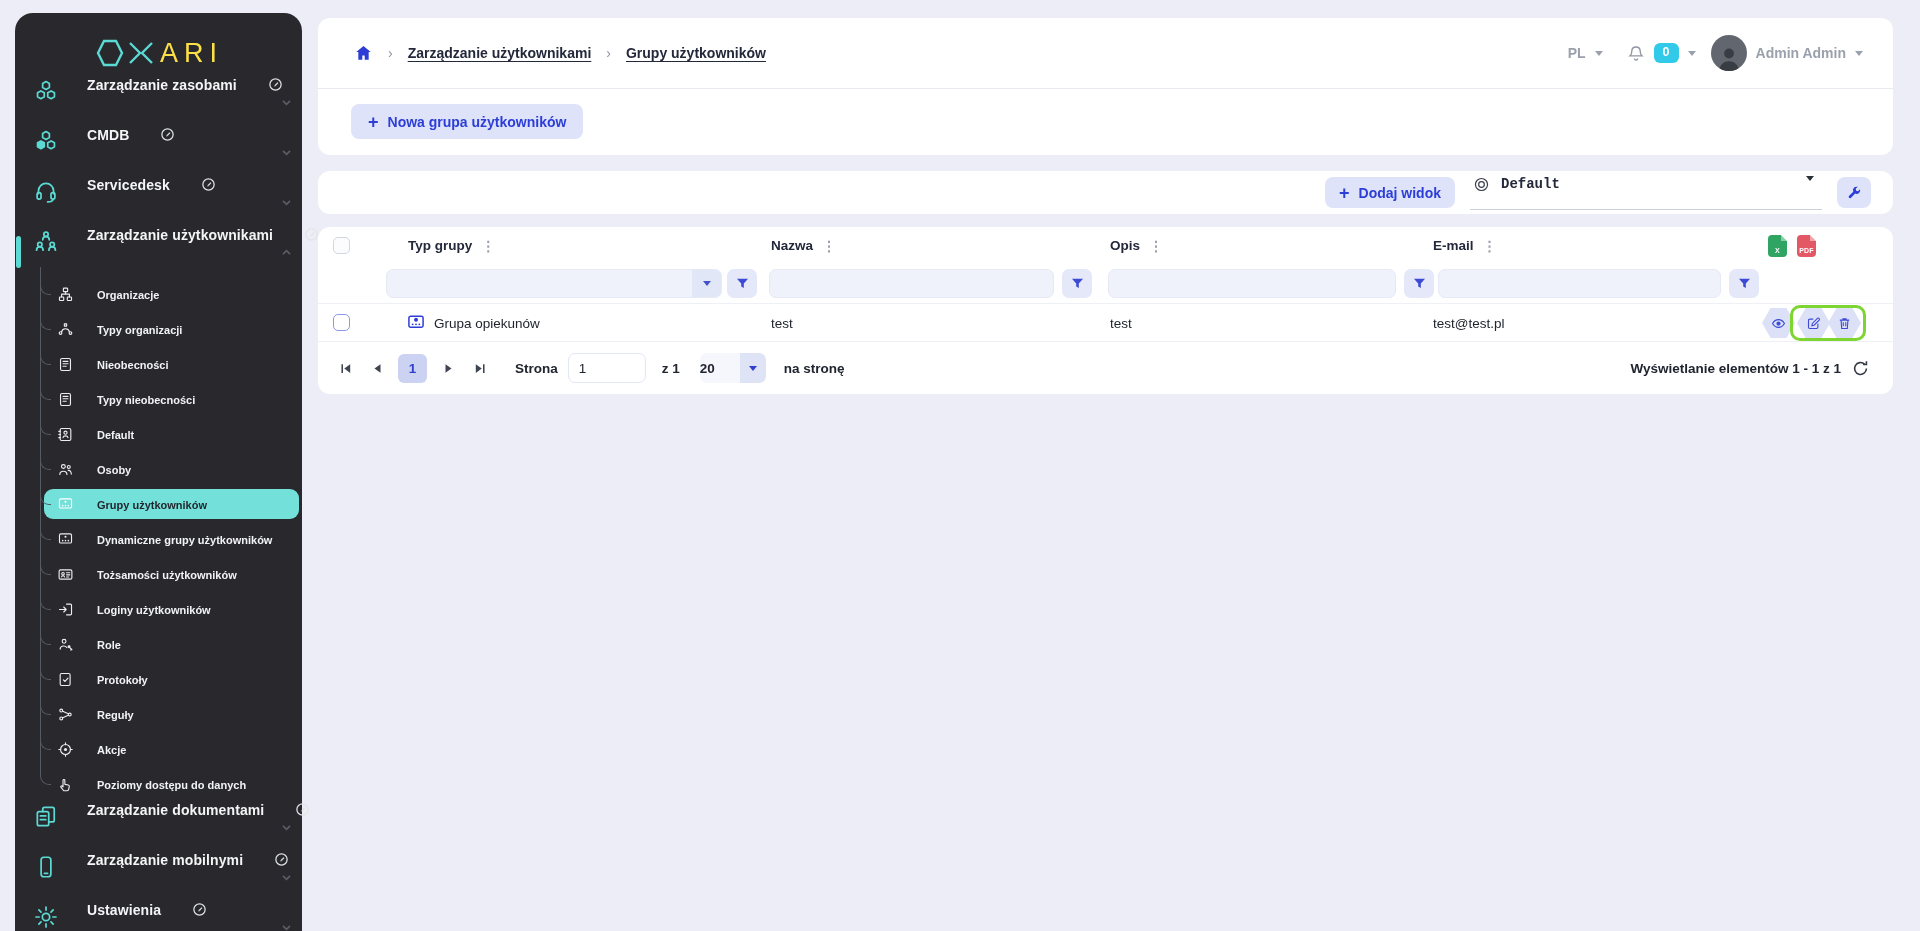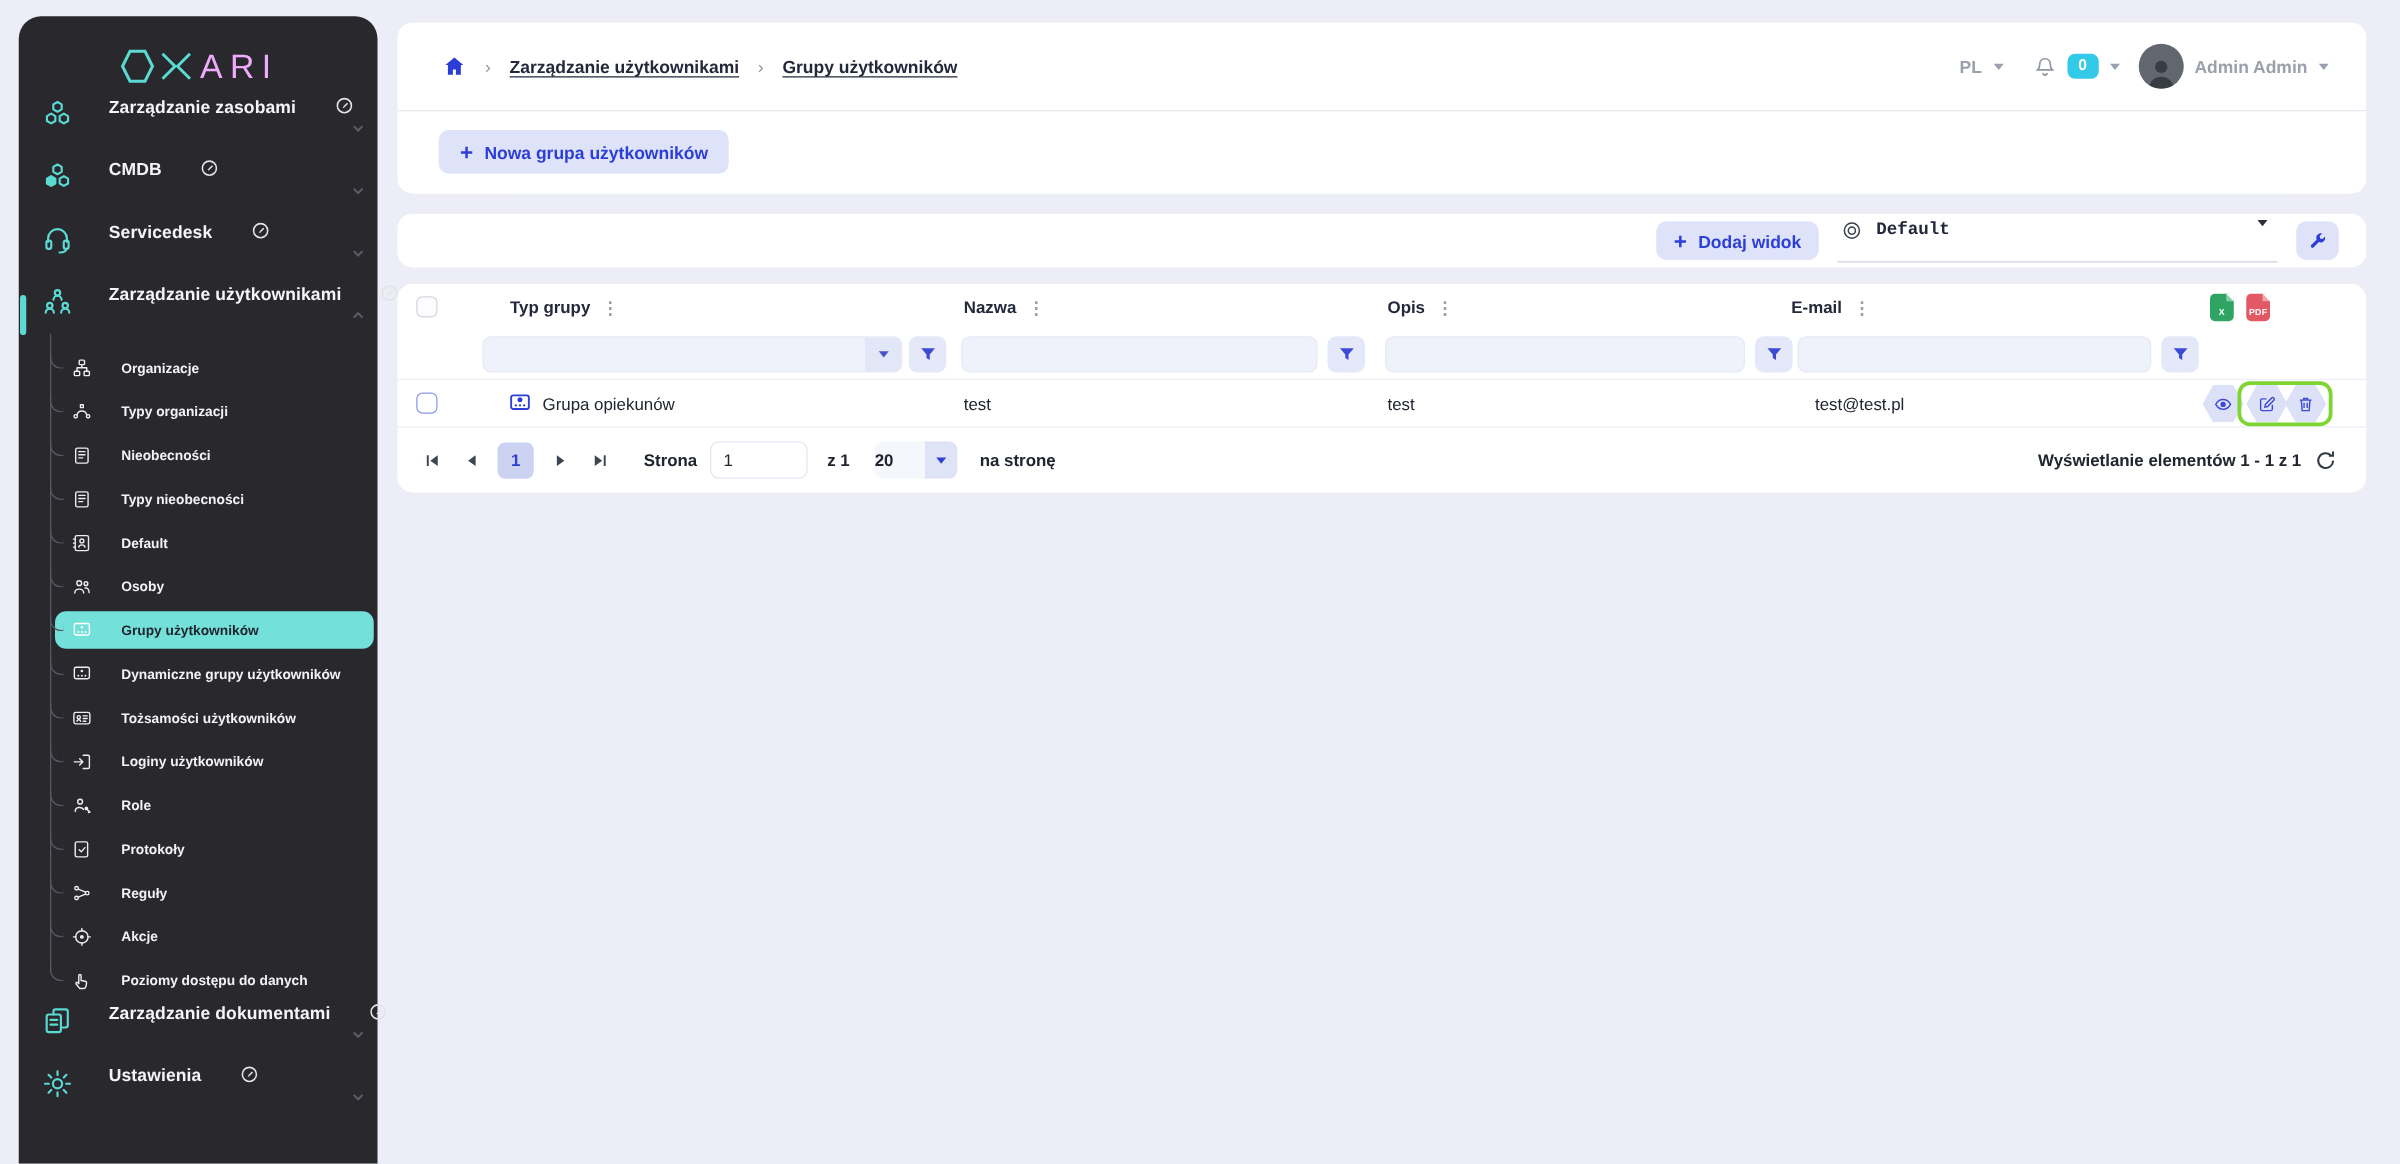--- a/index.html
+++ b/index.html
@@ -2,21 +2,21 @@
 <html><head>
 <meta charset="utf-8">
 <style>
   * { margin:0; padding:0; box-sizing:border-box; }
   html,body { width:1920px; height:931px; }
   body { position:relative; font-family:"Liberation Sans",sans-serif; background:#ECEDF6; overflow:hidden; color:#20252F; }
 
   
   .sidebar { position:absolute; left:15px; top:13px; width:287px; height:918px; background:#28282D; border-radius:18px 18px 0 0; z-index:5; }
   .logo-row { height:64px; display:flex; align-items:center; justify-content:center; padding-top:16px; }
-  .logo-suffix { color:#f0abfc; font-size:27px; font-weight:300; letter-spacing:6px; margin-left:4px; }
+  .logo-suffix { color:#fde047; font-size:27px; font-weight:300; letter-spacing:6px; margin-left:4px; }
   .nav-item { position:relative; height:50px; display:flex; cursor:pointer;gap:24px; }
   .nav-icon { position:absolute; left:16px; width:30px; height:30px; display:flex; align-items:center; justify-content:center; color:#5BD9D3; }
   .nav-label { margin-left:72px; font-size:14px; font-weight:700; color:#F4F5F6; letter-spacing:.1px; white-space:nowrap; }
   .gauge { margin-left:7px; color:#E2E4E6; display:flex; }
   .nav-chevron { position:absolute; right:9px; top:19px; color:#5A5E66; display:flex; }
   .nav-chevron.up { transform:rotate(180deg); }
   .active-bar { position:absolute; left:1px; top:9px; width:5px; height:32px; background:#5BD9D3; border-radius:4px; }
   .submenu { position:relative; }
   .submenu::before { content:""; position:absolute; left:25px; top:-10px; height:calc(100% - 16px); border-left:1px solid #565A62; }
   .sub-item { position:relative; height:35px; display:flex; align-items:center; cursor:pointer; }
@@ -70,21 +70,21 @@
   .f-input { flex:1; border:none; background:transparent; outline:none; padding:0 10px; font-size:13px; font-family:inherit; color:#20252F; }
   .f-caret-zone { width:29px; background:#E2E7F8; display:flex; align-items:center; justify-content:center; cursor:pointer; }
   .f-caret-zone .caret { border-top-color:#4553C9; }
   .fc1 { left:68px; width:336px; } .fc2 { left:451px; width:285px; } .fc3 { left:790px; width:288px; } .fc4 { left:1120px; width:283px; }
   .f-btn { position:absolute; top:5px; width:30px; height:29px; background:#E4E8F8; border:none; border-radius:7px; display:flex; align-items:center; justify-content:center; cursor:pointer; }
   .fb1 { left:409px; } .fb2 { left:744px; } .fb3 { left:1086px; } .fb4 { left:1411px; }
 
   .t-row { position:absolute; top:76px; height:38px; left:0; right:0; border-top:1px solid #EEF0F5; }
   .row-icon { position:absolute; left:88px; top:9px; width:20px; height:20px; color:#2C3ED6; display:flex; }
   .cell { position:absolute; top:0; height:38px; display:flex; align-items:center; font-size:13.5px; color:#20252F; }
-  .c1 { left:116px; } .c2 { left:453px; } .c3 { left:792px; } .c4 { left:1115px;margin-left:19px; }
+  .c1 { left:116px; } .c2 { left:453px; } .c3 { left:792px; } .c4 { left:1115px; }
   .hex-btn { position:absolute; top:4px; width:33px; height:30px; background:#DCE1F7; color:#3D4BD4; clip-path:polygon(26% 0,74% 0,100% 50%,74% 100%,26% 100%,0 50%); display:flex; align-items:center; justify-content:center; cursor:pointer; border:none; }
   .hx1 { left:1444px; } .hx2 { left:1479px; } .hx3 { left:1510px; }
   .green-box { position:absolute; left:1472px; top:1px; width:76px; height:36px; border:3.5px solid #7ED431; border-radius:10px; pointer-events:none; z-index:3; }
 
   .t-footer { position:absolute; top:114px; height:53px; left:0; right:0; border-top:1px solid #EEF0F5; display:flex; align-items:center; padding:0 22px 0 16px; gap:10px; font-size:13.5px; }
   .pg-ic { display:flex; align-items:center; justify-content:center; width:22px; height:22px; cursor:pointer; background:none; border:none; }
   .page-btn { width:29px; height:29px; background:#CBD2F2; border:none; border-radius:6px; color:#2F3FD0; font-weight:700; font-size:13.5px; display:flex; align-items:center; justify-content:center; cursor:pointer; font-family:inherit; }
   .strona-label { margin-left:14px; font-weight:600; }
   .page-input { width:78px; height:30px; border:1.5px solid #E3E6F3; border-radius:7px; padding:0 10px; font-size:13.5px; color:#20252F; background:#fff; font-family:inherit; outline:none; }
   .of-label { font-weight:600; margin:0 6px; }
@@ -389,20 +389,41 @@
         </span>
         <span class="nav-chevron">
           <svg width="13" height="13" viewBox="0 0 24 24" fill="none" stroke="currentColor" stroke-width="3">
             <path d="M5.5 9l6.5 6.5L18.5 9"></path>
           </svg>
         </span>
       </div>
       <div class="nav-item">
         <span class="nav-icon">
           <svg viewBox="0 0 24 24" width="26" height="26" fill="none" stroke="currentColor" stroke-width="1.6" stroke-linecap="round" stroke-linejoin="round">
+            <rect x="7.5" y="3" width="9" height="18" rx="2.6"></rect>
+            <path d="M10.5 17.8h3"></path>
+          </svg>
+        </span>
+        <span class="nav-label">Zarządzanie mobilnymi</span>
+        <span class="gauge">
+          <svg viewBox="0 0 24 24" width="15" height="15" fill="none" stroke="currentColor" stroke-width="2">
+            <circle cx="12" cy="12" r="9"></circle>
+            <path d="M11.5 13.5l4.5-4.5"></path>
+            <circle cx="11" cy="14" r="1" fill="currentColor" stroke="none"></circle>
+          </svg>
+        </span>
+        <span class="nav-chevron">
+          <svg width="13" height="13" viewBox="0 0 24 24" fill="none" stroke="currentColor" stroke-width="3">
+            <path d="M5.5 9l6.5 6.5L18.5 9"></path>
+          </svg>
+        </span>
+      </div>
+      <div class="nav-item">
+        <span class="nav-icon">
+          <svg viewBox="0 0 24 24" width="26" height="26" fill="none" stroke="currentColor" stroke-width="1.6" stroke-linecap="round" stroke-linejoin="round">
             <circle cx="12" cy="12" r="3.4"></circle>
             <path d="M12 2.8v2.8M12 18.4v2.8M2.8 12h2.8M18.4 12h2.8M5.4 5.4l2 2M16.6 16.6l2 2M18.6 5.4l-2 2M7.4 16.6l-2 2"></path>
           </svg>
         </span>
         <span class="nav-label">Ustawienia</span>
         <span class="gauge">
           <svg viewBox="0 0 24 24" width="15" height="15" fill="none" stroke="currentColor" stroke-width="2">
             <circle cx="12" cy="12" r="9"></circle>
             <path d="M11.5 13.5l4.5-4.5"></path>
             <circle cx="11" cy="14" r="1" fill="currentColor" stroke="none"></circle>

